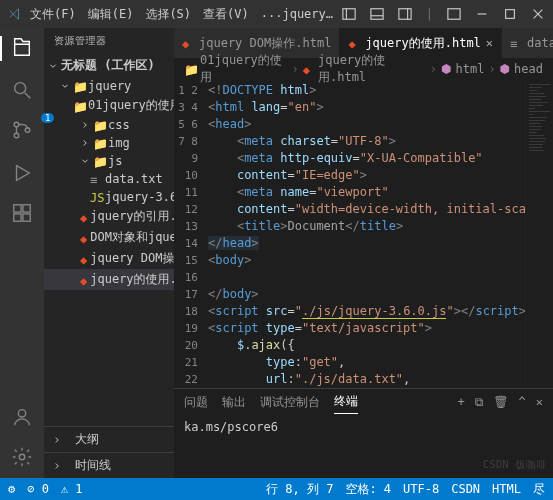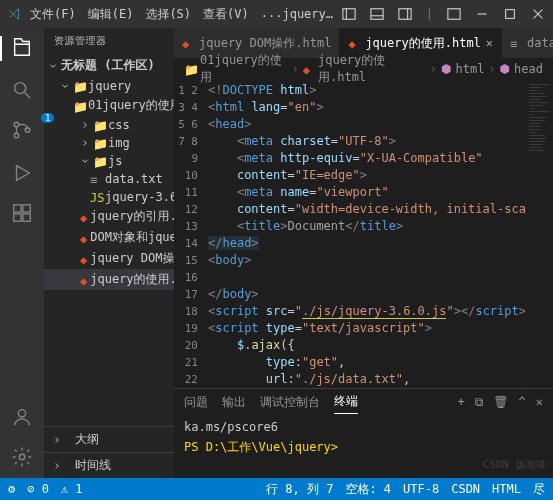--- a/index.html
+++ b/index.html
@@ -341,21 +341,20 @@
           <span>+</span>
           <span>⧉</span>
           <span>🗑</span>
           <span>^</span>
           <span>✕</span>
         </div>
       </div>
       <div class="term-body">
         <div>ka.ms/pscore6</div>
         <div style="height:4px"></div>
-        <div><span class="prompt">PS D:\工作\Vue\jquery&gt;</span></div>
       </div>
     </div>
     <div class="watermark">CSDN 饭咖啡</div>
   </div>
 </div>
 
 <div class="statusbar">
   <span class="sb-item">⚙</span>
   <span class="sb-item">⊘ 0</span>
   <span class="sb-item">⚠ 1</span>

